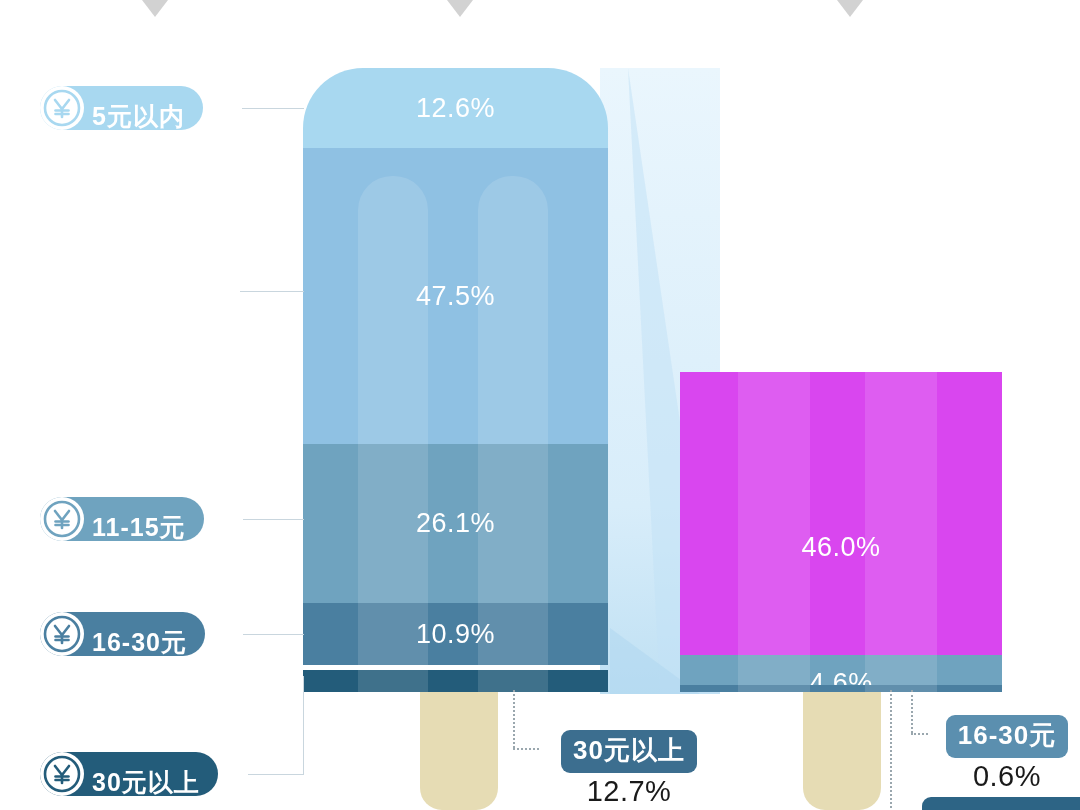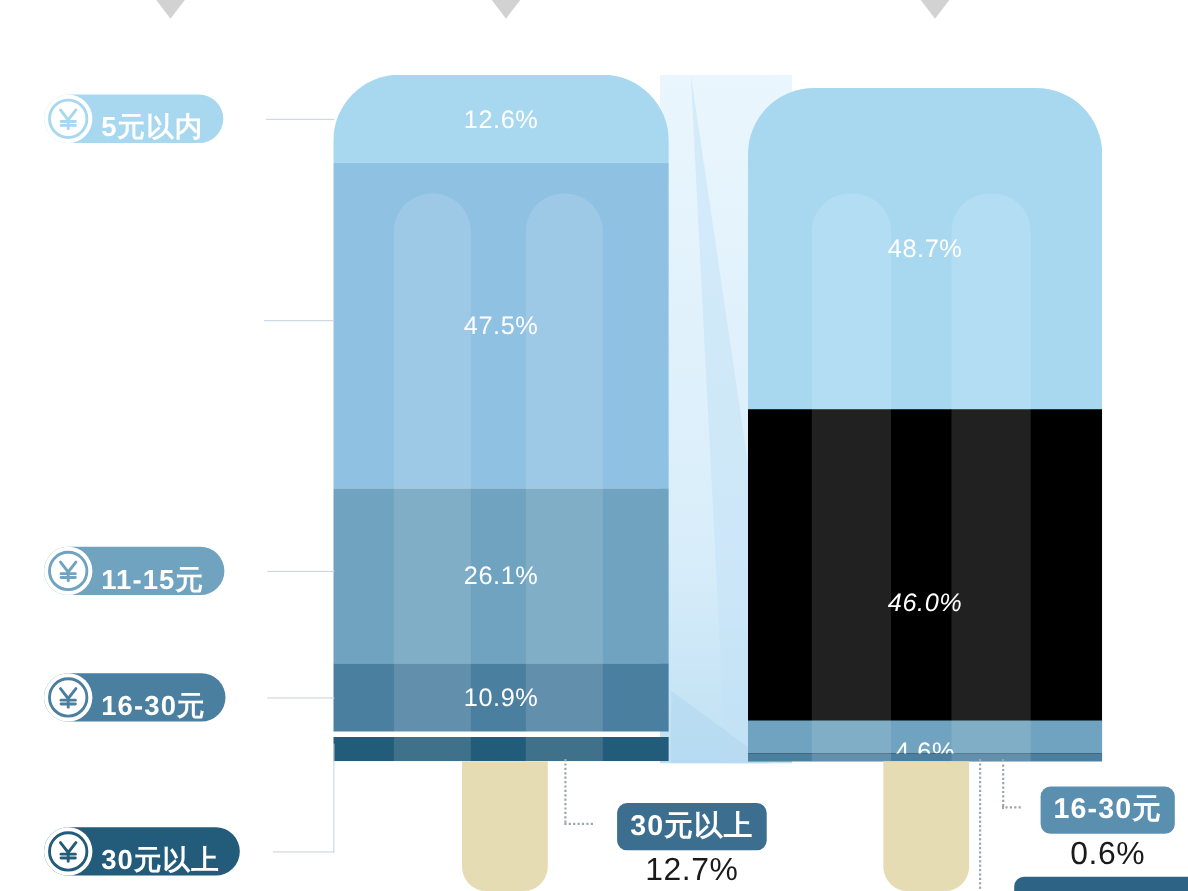--- a/index.html
+++ b/index.html
@@ -38,21 +38,21 @@
     color:#ffffff;font-size:25px;font-weight:bold;letter-spacing:1px;
     line-height:44px;
   }
   .leader{position:absolute;height:0;border-top:1.5px solid #c9d6de;}
   .leader-v{position:absolute;width:0;border-left:1.5px solid #c9d6de;}
 
   
   .pop{position:absolute;overflow:hidden;}
   .seg{position:absolute;left:0;width:100%;box-sizing:border-box;
        display:flex;align-items:center;justify-content:center;}
-  .seg-label{color:#ffffff;font-size:23px;font-weight:500;letter-spacing:.5px;}
+  .seg-label{color:#ffffff;font-size:27px;font-weight:500;letter-spacing:.5px;}
   .inner-bar{position:absolute;border-radius:34px 34px 0 0;background:rgba(255,255,255,.13);pointer-events:none;}
   .stick{position:absolute;background:#e6dcb4;border-radius:0 0 22px 22px;}
 
   
   .ribbon{position:absolute;pointer-events:none;}
 
   
   .callout{position:absolute;text-align:center;}
   .callout .badge{
     display:inline-block;border-radius:9px;
@@ -108,25 +108,22 @@
 
     <div class="seg" style="top:602px;height:22px;background:#235c7a;"></div>
 
     <div class="inner-bar" style="left:55px;top:108px;width:70px;height:516px;"></div>
     <div class="inner-bar" style="left:175px;top:108px;width:70px;height:516px;"></div>
   </div>
   <div class="stick" style="left:420px;top:692px;width:78px;height:118px;"></div>
 
   <div class="pop" style="left:680px;top:80px;width:322px;height:612px;border-radius:60px 60px 0 0;">
 
-    <div class="seg" style="top:0px;height:292px;background:#a8d8f0;">
-      <span class="seg-label">48.7%</span>
-    </div>
-
-    <div class="seg" style="top:292px;height:350px;background:#000000;font-style:italic;">
+
+    <div class="seg" style="top:292px;height:350px;background:#d946ef;">
       <span class="seg-label">46.0%</span>
     </div>
 
     <div class="seg" style="top:575px;height:30px;background:#6fa3bf;">
       <span class="seg-label" style="position:relative;top:-6px;margin-top:38px;">4.6%</span>
     </div>
 
     <div class="seg" style="top:605px;height:7px;background:#4a7fa0;"></div>
 
     <div class="inner-bar" style="left:58px;top:96px;width:72px;height:516px;"></div>

